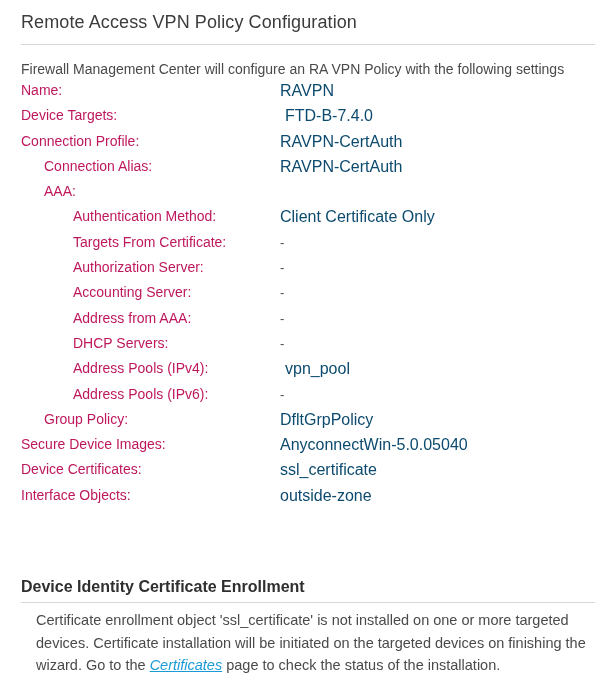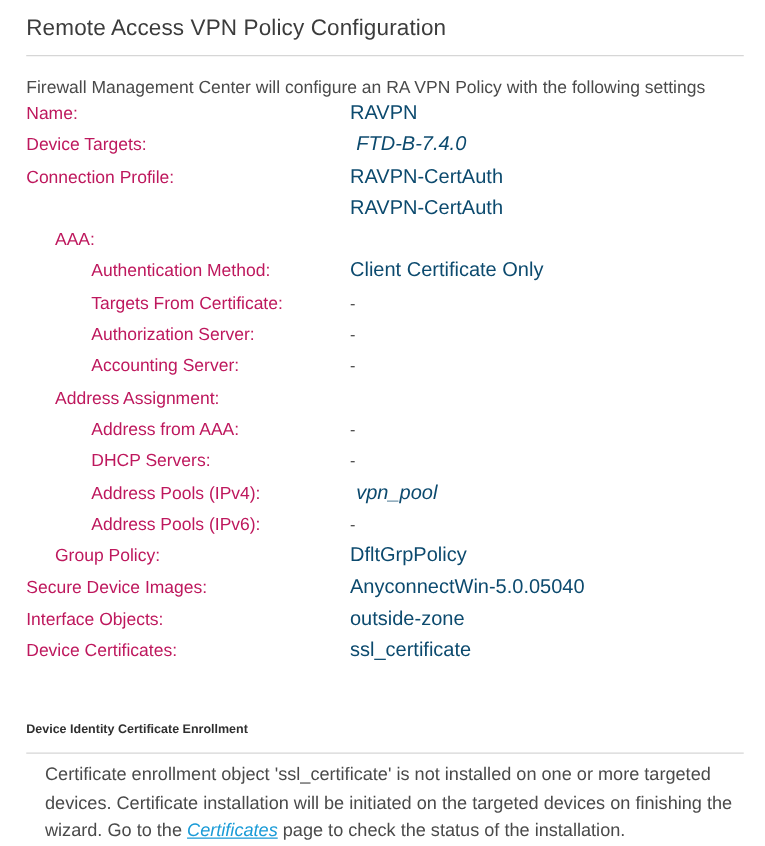--- a/index.html
+++ b/index.html
@@ -77,29 +77,29 @@
   .indent2 { left: 73px; }
 
   .svalue {
     position: absolute;
     left: 280px;
     top: 0;
     font-size: 16px;
     color: #0c4a6e;
     white-space: nowrap;
   }
-  .svalue.nudge { left: 285px; font-style: italic; }
+  .svalue.nudge { left: 285px; }
   .svalue.dash { font-size: 13px; color: #4a4a4a; }
 
   
   .subtitle {
     position: absolute;
     left: 21px;
     top: 578px;
-    font-size: 10px;
+    font-size: 16px;
     font-weight: bold;
     color: #2f2f2f;
     white-space: nowrap;
   }
   .rule-bottom {
     left: 21px;
     top: 602px;
     width: 574px;
   }
   .note {
@@ -134,20 +134,21 @@
       </div>
       <div class="srow">
         <div class="slabel indent0">Device Targets:</div>
         <div class="svalue nudge">FTD-B-7.4.0</div>
       </div>
       <div class="srow">
         <div class="slabel indent0">Connection Profile:</div>
         <div class="svalue">RAVPN-CertAuth</div>
       </div>
       <div class="srow">
+        <div class="slabel indent1">Connection Alias:</div>
         <div class="svalue">RAVPN-CertAuth</div>
       </div>
       <div class="srow">
         <div class="slabel indent1">AAA:</div>
       </div>
       <div class="srow">
         <div class="slabel indent2">Authentication Method:</div>
         <div class="svalue">Client Certificate Only</div>
       </div>
       <div class="srow">
@@ -156,23 +157,20 @@
       </div>
       <div class="srow">
         <div class="slabel indent2">Authorization Server:</div>
         <div class="svalue dash">-</div>
       </div>
       <div class="srow">
         <div class="slabel indent2">Accounting Server:</div>
         <div class="svalue dash">-</div>
       </div>
       <div class="srow">
-        <div class="slabel indent1">Address Assignment:</div>
-      </div>
-      <div class="srow">
         <div class="slabel indent2">Address from AAA:</div>
         <div class="svalue dash">-</div>
       </div>
       <div class="srow">
         <div class="slabel indent2">DHCP Servers:</div>
         <div class="svalue dash">-</div>
       </div>
       <div class="srow">
         <div class="slabel indent2">Address Pools (IPv4):</div>
         <div class="svalue nudge">vpn_pool</div>
@@ -183,26 +181,26 @@
       </div>
       <div class="srow">
         <div class="slabel indent1">Group Policy:</div>
         <div class="svalue">DfltGrpPolicy</div>
       </div>
       <div class="srow">
         <div class="slabel indent0">Secure Device Images:</div>
         <div class="svalue">AnyconnectWin-5.0.05040</div>
       </div>
       <div class="srow">
+        <div class="slabel indent0">Device Certificates:</div>
+        <div class="svalue">ssl_certificate</div>
+      </div>
+      <div class="srow">
         <div class="slabel indent0">Interface Objects:</div>
         <div class="svalue">outside-zone</div>
-      </div>
-      <div class="srow">
-        <div class="slabel indent0">Device Certificates:</div>
-        <div class="svalue">ssl_certificate</div>
       </div>
     </div>
 
   <div class="subtitle">Device Identity Certificate Enrollment</div>
   <div class="rule rule-bottom"></div>
 
   <div class="note">
     <span>Certificate enrollment object 'ssl_certificate' is not installed on one or more targeted devices. Certificate installation will be initiated on the targeted devices on finishing the wizard. Go to the </span><a>Certificates</a><span> page to check the status of the installation.</span>
   </div>
 

